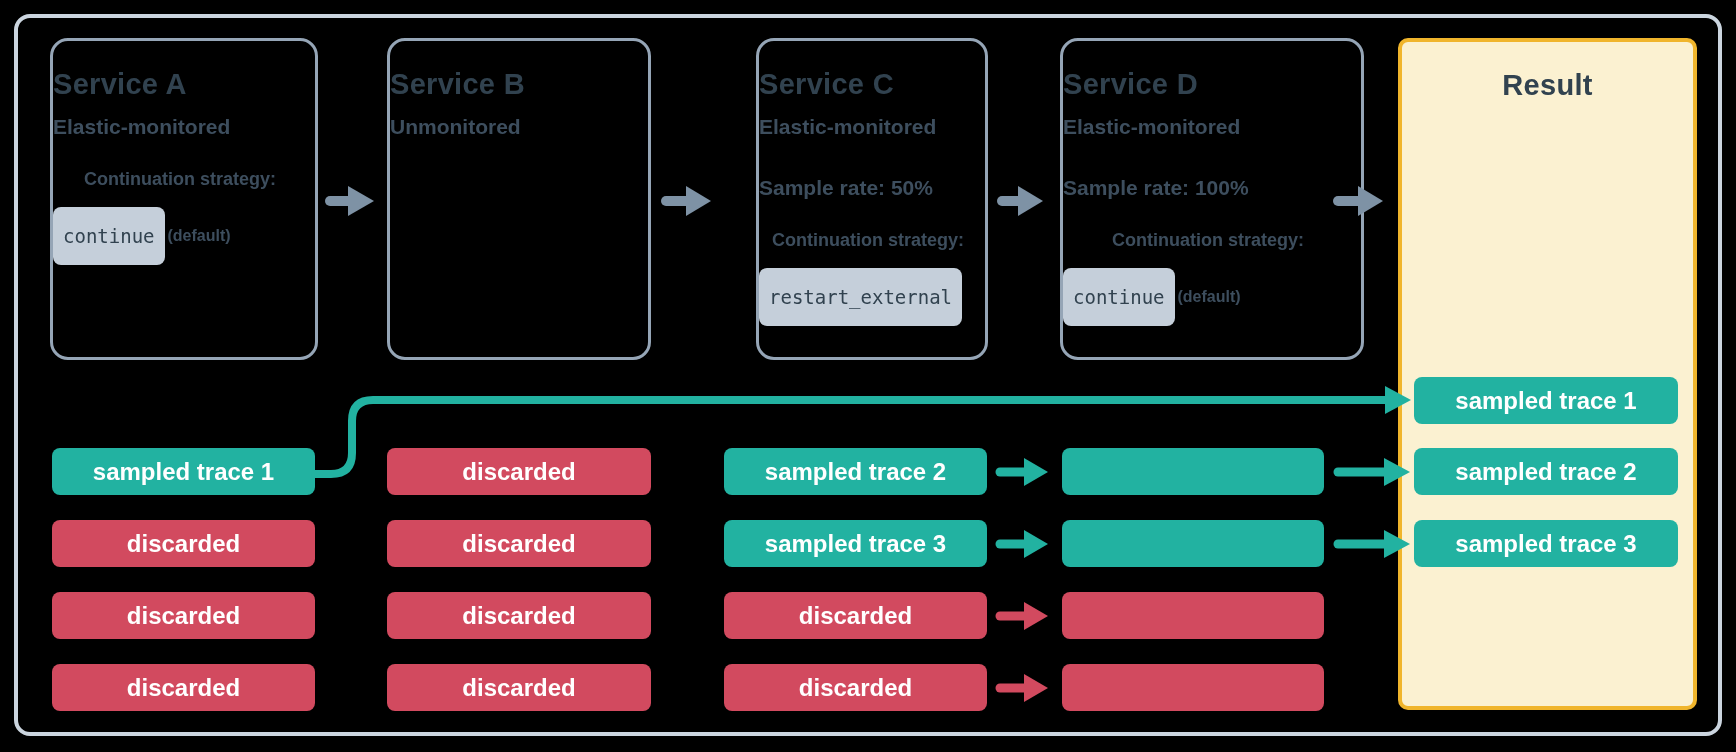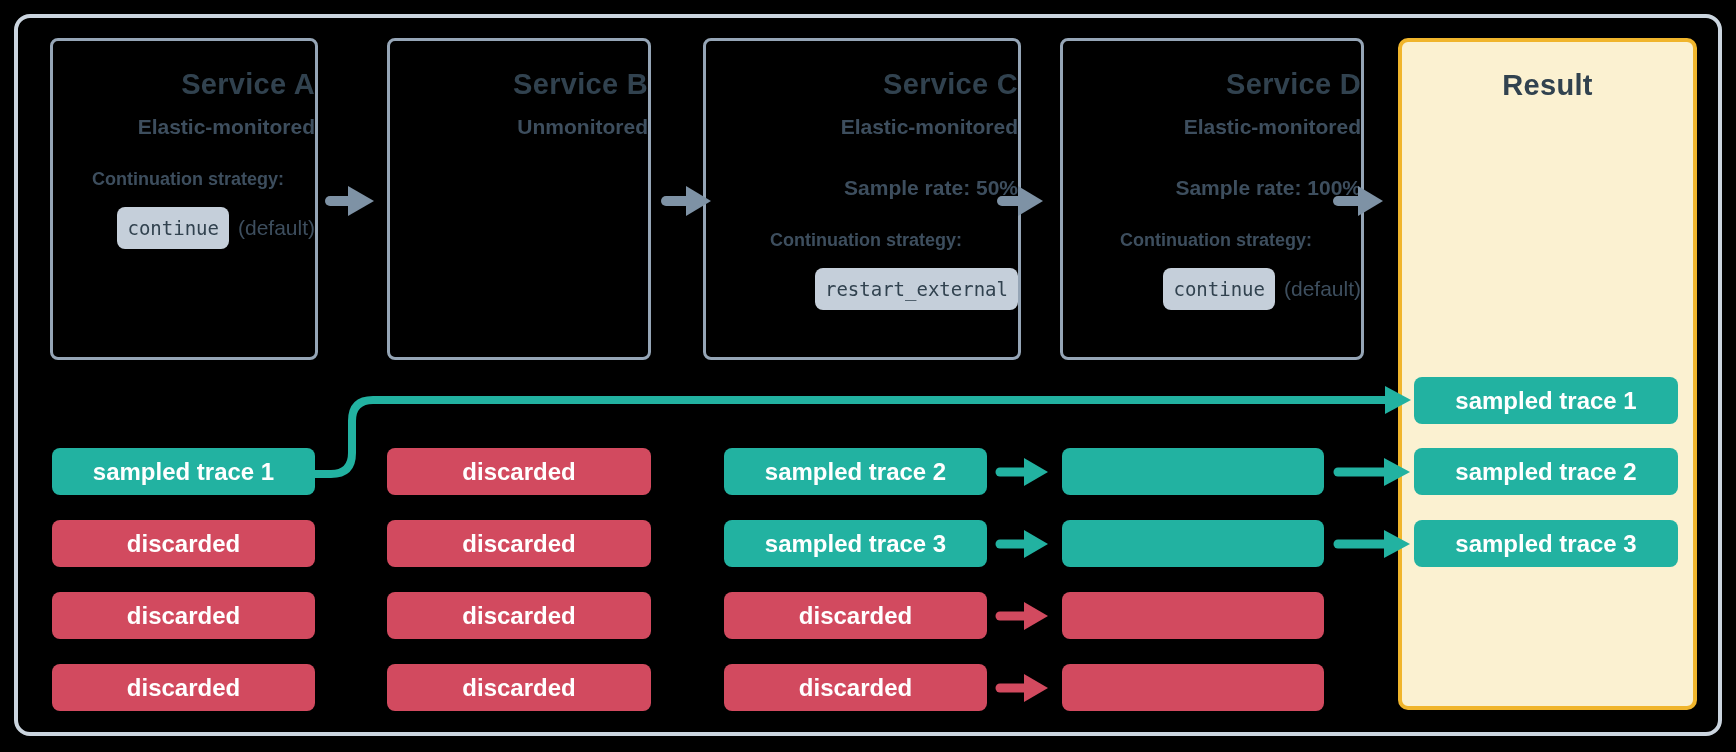--- a/index.html
+++ b/index.html
@@ -7,41 +7,41 @@
     position:relative;width:1736px;height:752px;overflow:hidden;
     background:var(--background,#000);
     font-family:"Liberation Sans","DejaVu Sans",sans-serif;
   }
   #outer-frame{
     position:absolute;left:14px;top:14px;width:1708px;height:722px;
     border:4px solid var(--frame-border,#cbd5df);border-radius:16px;box-sizing:border-box;
   }
   .service-box{
     position:absolute;top:38px;height:322px;box-sizing:border-box;
-    border:3px solid var(--box-border,#95a5b6);border-radius:8px;
-    text-align:right;
+    border:3px solid var(--box-border,#95a5b6);border-radius:18px;
+    text-align:left;
   }
   #svc-a{left:50px;width:268px}
   #svc-b{left:387px;width:264px}
-  #svc-c{left:703px;width:318px}
+  #svc-c{left:756px;width:232px}
   #svc-d{left:1060px;width:304px}
   .service-box p{margin:0}
   .svc-title{margin-top:27px!important;font-size:29px;font-weight:bold;color:var(--title-text,#31424f);letter-spacing:.3px}
   .svc-sub{margin-top:14px!important;font-size:21px;font-weight:bold;color:var(--body-text,#3d4e5e)}
   .svc-rate{margin-top:37px!important;font-size:21px;font-weight:bold;color:var(--body-text,#3d4e5e)}
   .svc-strategy{margin:20px auto 0!important;width:200px;font-size:18px;line-height:40px;font-weight:bold;color:var(--body-text,#3d4e5e)}
   .svc-chip-row{margin-top:8px!important;font-size:0;white-space:nowrap}
   .chip{
     display:inline-block;vertical-align:middle;
     background:var(--chip-bg,#c5cfda);color:var(--title-text,#31424f);
     font-family:"DejaVu Sans Mono","Liberation Mono",monospace;
-    font-size:19px;line-height:26px;padding:8px 10px;border-radius:8px;
+    font-size:19px;line-height:26px;padding:16px 10px;border-radius:8px;
   }
   .chip:empty{display:none}
-  .chip-note{display:inline-block;vertical-align:middle;margin-left:9px;font-size:21px;font-weight:normal;color:var(--body-text,#3d4e5e)}
+  .chip-note{display:inline-block;vertical-align:middle;margin-left:3px;font-size:16px;font-weight:bold;color:var(--body-text,#3d4e5e)}
   #result-box{
     position:absolute;left:1398px;top:38px;width:299px;height:672px;box-sizing:border-box;
     background:var(--result-bg,#fbf1d1);
     border:4px solid var(--result-border,#f0b52c);border-radius:10px;
     text-align:center;
   }
   #result-box p{margin:4px}
   .badge{
     position:absolute;height:47px;border-radius:8px;box-sizing:border-box;
     line-height:47px;text-align:center;

